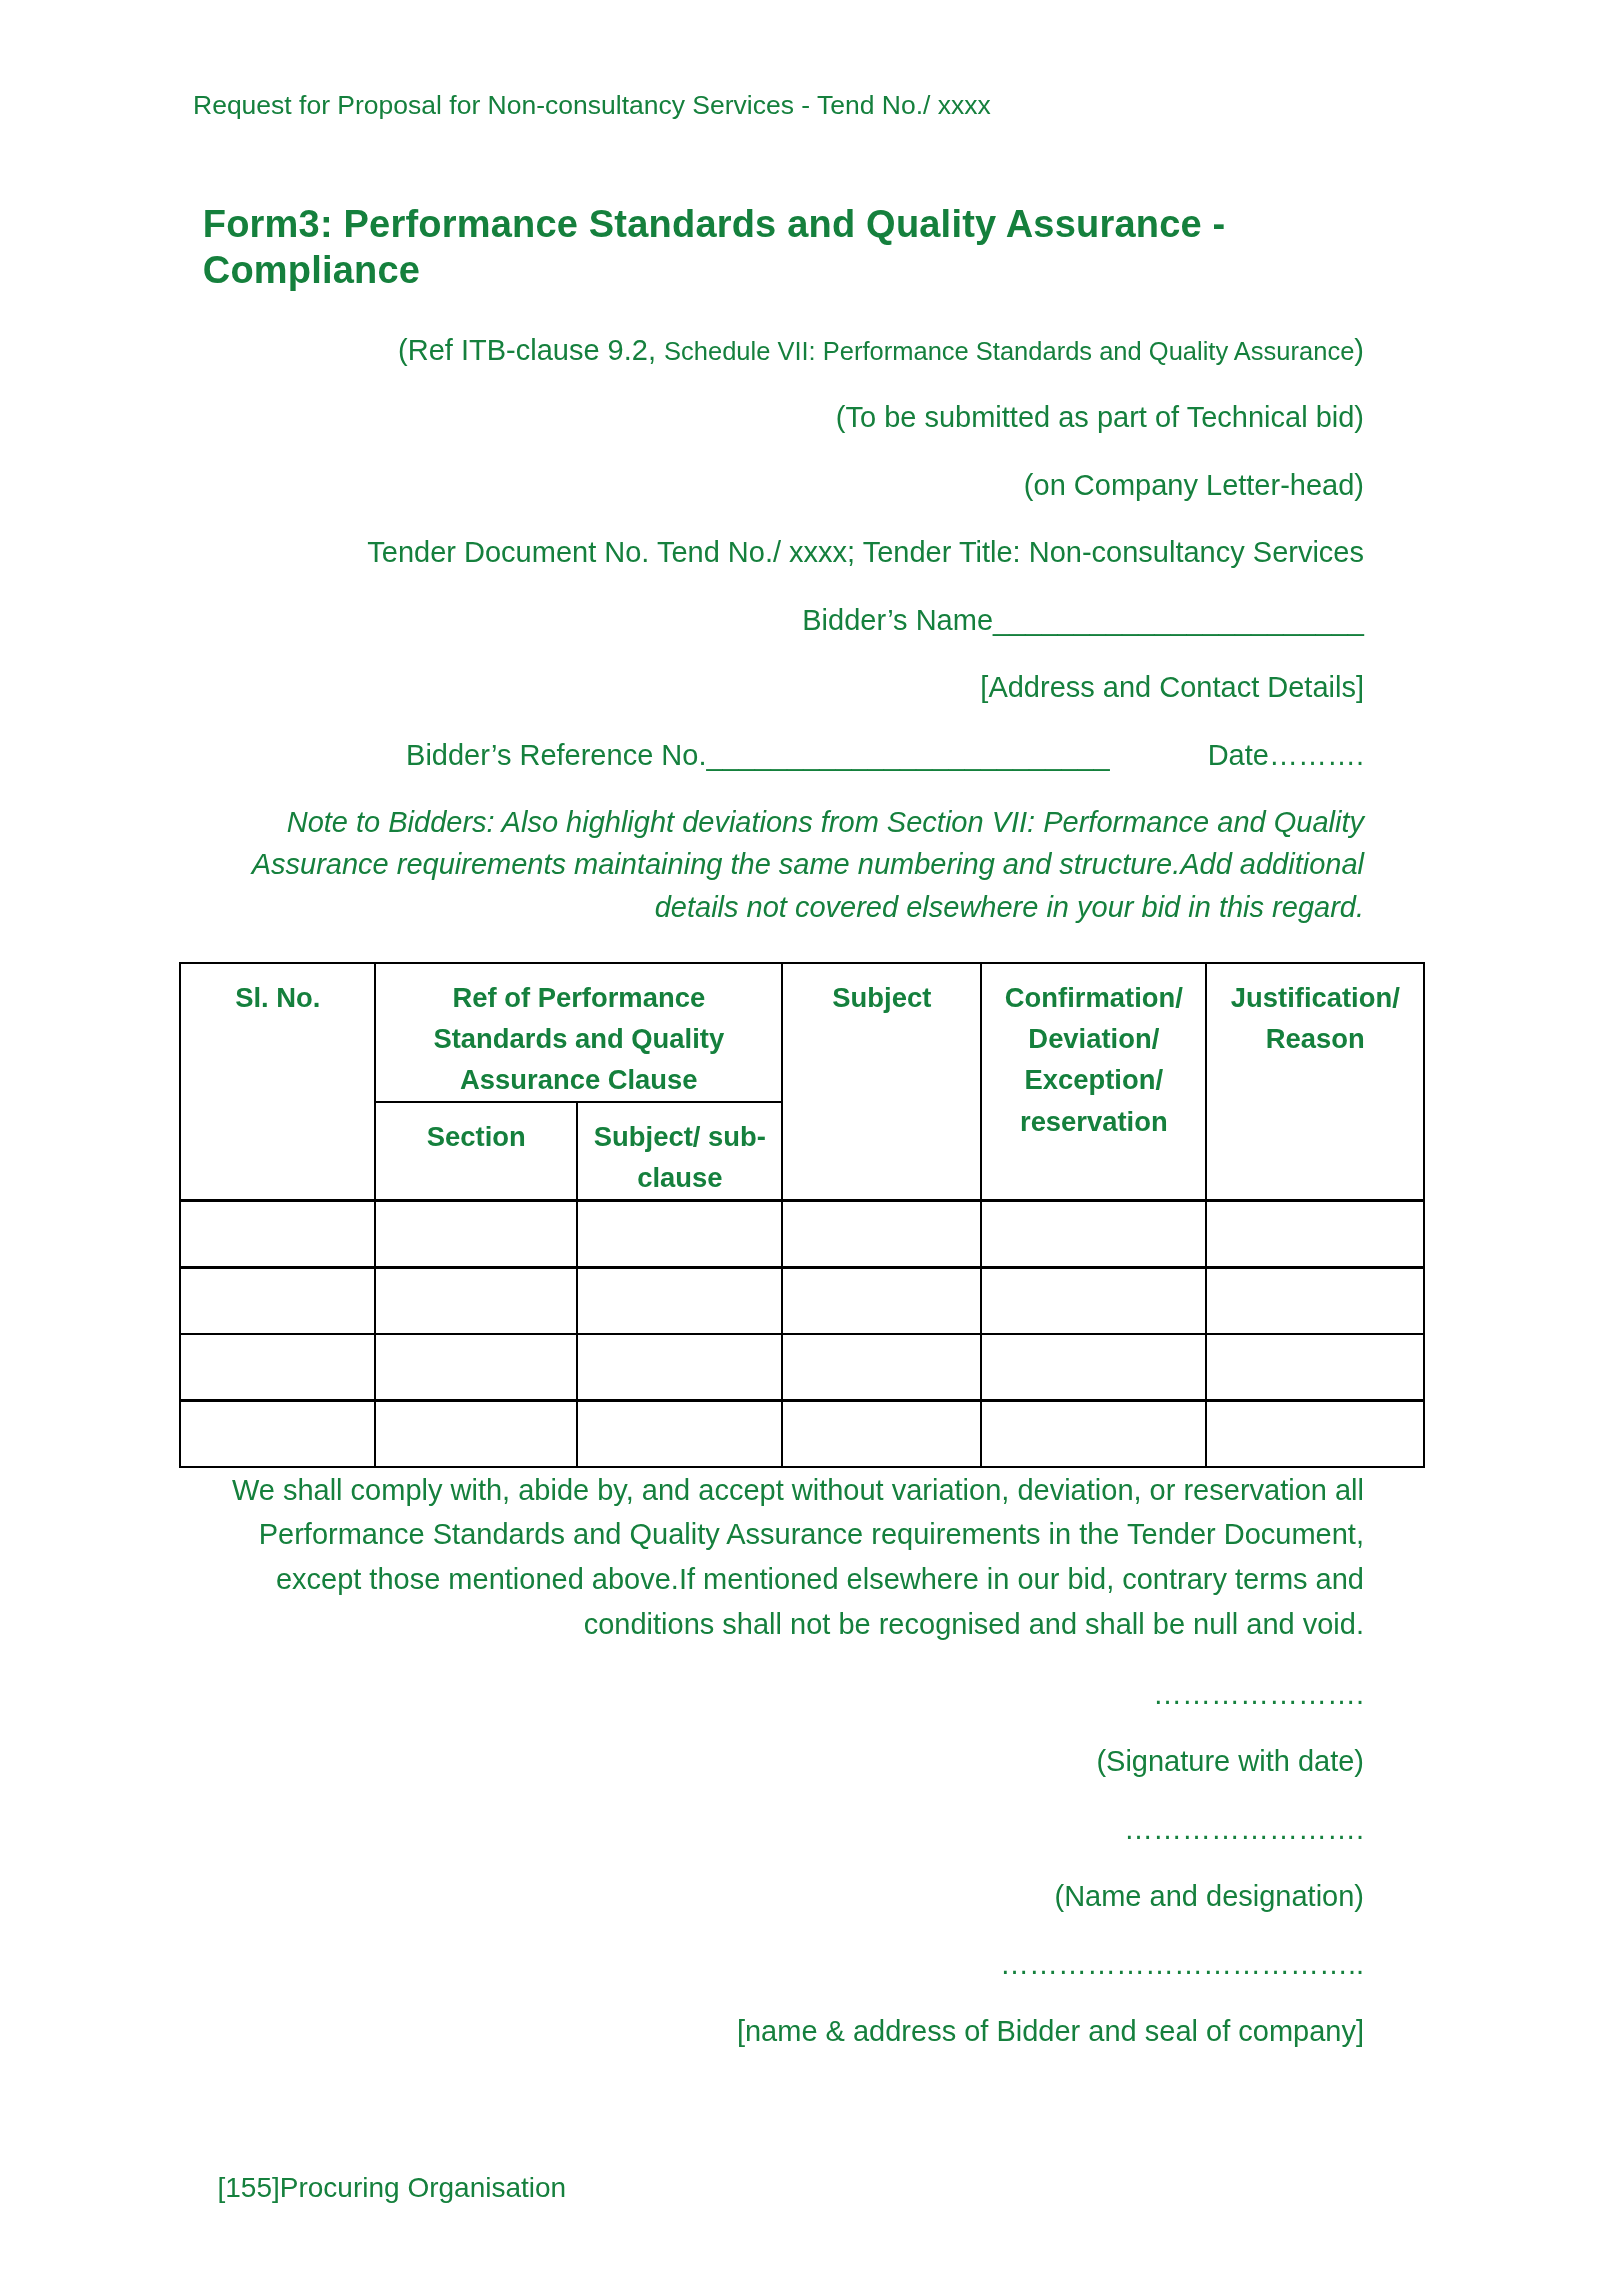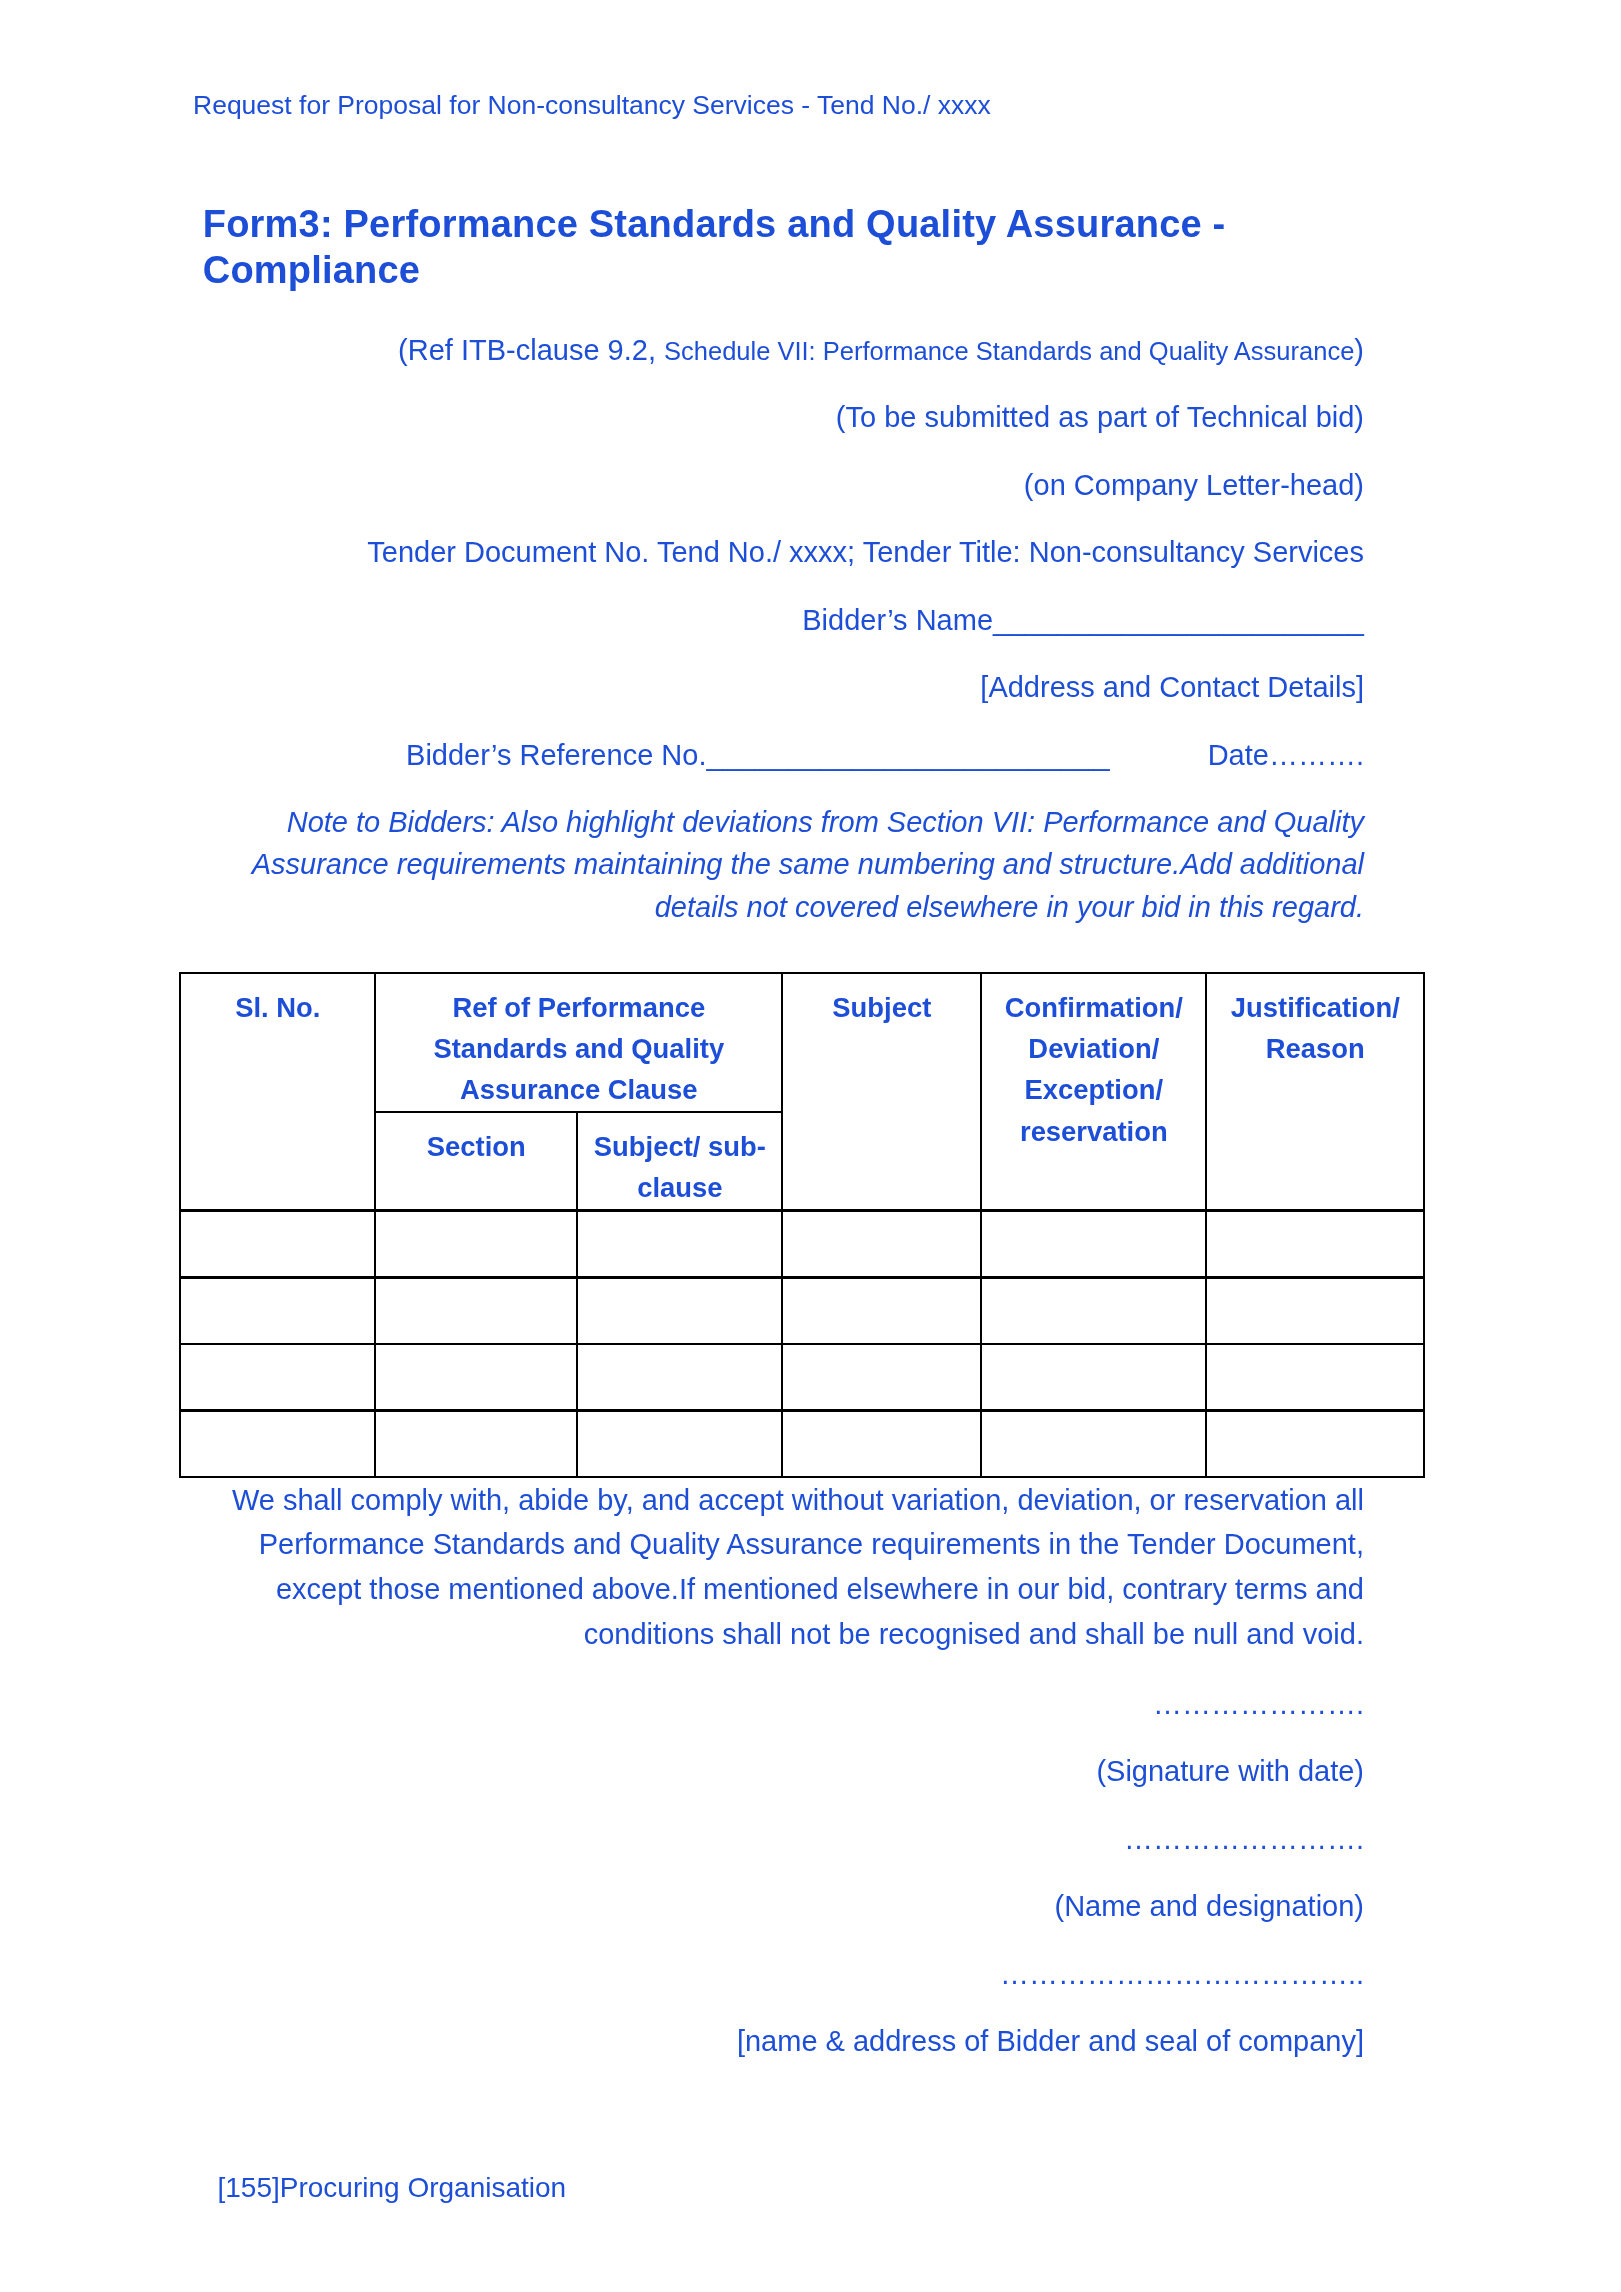--- a/index.html
+++ b/index.html
@@ -1,21 +1,21 @@
 <!DOCTYPE html>
 <html><head>
 <meta charset="utf-8">
 <style>
   html, body { margin: 0; padding: 0; background: #ffffff; }
   .page {
     position: relative;
     width: 1557px;
     height: 2293px;
     background: #ffffff;
-    color: #1d4ed8;
+    color: #15803d;
     font-family: "Liberation Sans", sans-serif;
     font-size: 29px;
     line-height: 1.45;
     overflow: hidden;
   }
   .content { padding: 86px 193px 0 193px; }
 
   .running-header { font-size: 26.5px; margin: 0; }
 
   .form-title {
@@ -30,21 +30,21 @@
   p.doc { margin: 0 0 25.5px 0; text-align: right; }
   p.doc.italic { font-style: italic; }
   .small-inline { font-size: 25.5px; }
 
   .date-label { margin-left: 98px; }
 
   table.compliance {
     border-collapse: collapse;
     table-layout: fixed;
     width: 1244px;
-    margin: 44px 0 0 -13.7px;
+    margin: 34px 0 0 -13.7px;
     border-radius: 22px;
   }
   table.compliance th, table.compliance td {
     border: 2px solid #000;
     padding: 0;
   }
   table.compliance th {
     font-size: 27.4px;
     font-weight: bold;
     line-height: 1.5;

